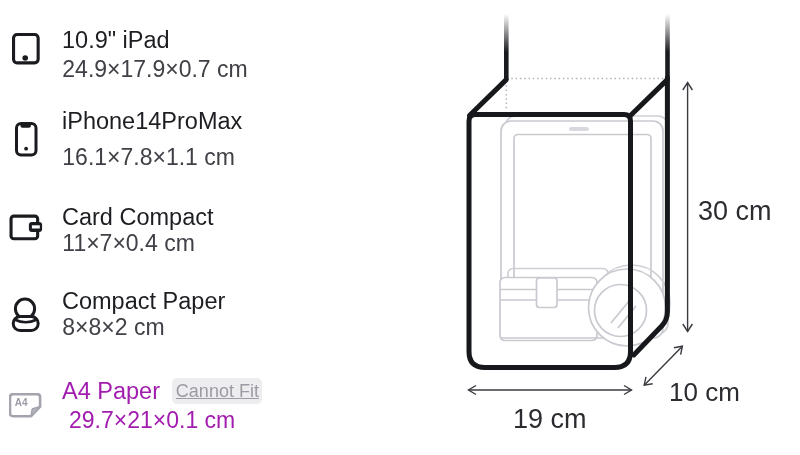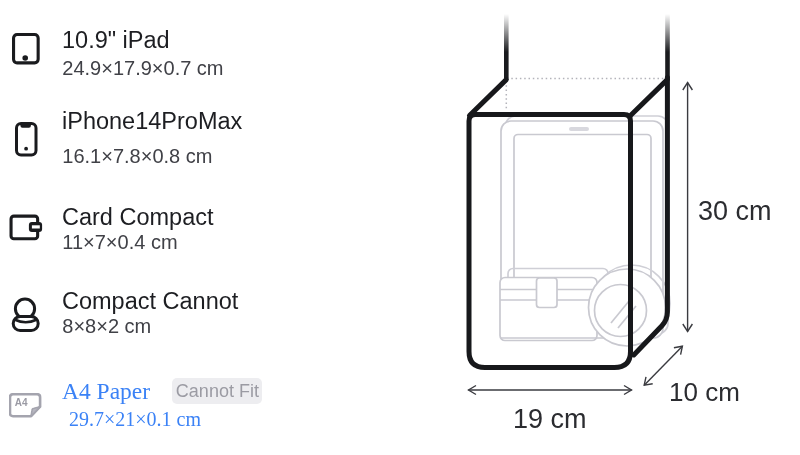--- a/index.html
+++ b/index.html
@@ -1,56 +1,56 @@
 <!DOCTYPE html>
 <html><head>
 <meta charset="utf-8">
 <style>
   html,body{margin:0;padding:0;}
   body{width:800px;height:455px;background:#ffffff;position:relative;overflow:hidden;
        font-family:"Liberation Sans", sans-serif;}
   .abs{position:absolute;}
   .title{font-size:23.5px;color:#1d1e22;line-height:1;white-space:nowrap;}
-  .sub{font-size:20px;color:#404147;line-height:1;white-space:nowrap;}
-  .gray{color:#3b82f6;font-family:Liberation Serif, serif;}
+  .sub{font-size:23px;color:#404147;line-height:1;white-space:nowrap;}
+  .gray{color:#a21caf;}
   .badge{background:#ededf0;border-radius:5px;width:90px;height:26px;
-         text-align:center;line-height:26px;font-size:18px;color:#9b9ba3;}
+         text-align:center;line-height:26px;font-size:18px;color:#9b9ba3;text-decoration:underline;}
 </style>
 </head>
 <body>
 
 <svg class="abs" style="left:11.9px;top:33.2px" width="28" height="32" viewBox="0 0 28 32">
   <rect x="1.55" y="1.55" width="24.6" height="28.3" rx="3.5" fill="none" stroke="#1a1b1e" stroke-width="3.1"></rect>
   <circle cx="13.2" cy="25" r="2.8" fill="#1a1b1e"></circle>
 </svg>
 <div class="abs title" style="left:62px;top:29.2px">10.9" iPad</div>
 <div class="abs sub" style="left:62.3px;top:57.5px">24.9×17.9×0.7 cm</div>
 
 <svg class="abs" style="left:14.5px;top:121.5px" width="23" height="35" viewBox="0 0 23 35">
   <rect x="1.5" y="1.5" width="19.5" height="31.5" rx="4.5" fill="none" stroke="#1a1b1e" stroke-width="3"></rect>
   <path d="M5.4 1 h10.5 v2.8 q0 2 -2 2 h-6.5 q-2 0 -2 -2 Z" fill="#1a1b1e"></path>
   <circle cx="11.1" cy="26.7" r="1.9" fill="#1a1b1e"></circle>
 </svg>
 <div class="abs title" style="left:62px;top:110px">iPhone14ProMax</div>
-<div class="abs sub" style="left:62.3px;top:146.4px">16.1×7.8×0.8 cm</div>
+<div class="abs sub" style="left:62.3px;top:146.4px">16.1×7.8×1.1 cm</div>
 
 <svg class="abs" style="left:8.4px;top:212.5px" width="37" height="30" viewBox="0 0 37 30">
   <rect x="3.05" y="3.15" width="26.6" height="22.6" rx="2.8" fill="none" stroke="#1a1b1e" stroke-width="3.1"></rect>
   <rect x="20.9" y="8.9" width="13.2" height="10" rx="3" fill="#1a1b1e"></rect>
   <rect x="23.9" y="12.3" width="7.9" height="3.2" fill="#ffffff"></rect>
 </svg>
 <div class="abs title" style="left:62px;top:205.5px">Card Compact</div>
 <div class="abs sub" style="left:62.3px;top:231.7px">11×7×0.4 cm</div>
 
 <svg class="abs" style="left:11px;top:296px" width="30" height="38" viewBox="0 0 30 38">
   <circle cx="14" cy="12.7" r="9.6" fill="none" stroke="#1a1b1e" stroke-width="3"></circle>
   <rect x="2.2" y="20.5" width="25" height="14" rx="7" fill="#ffffff" stroke="#1a1b1e" stroke-width="3"></rect>
   <path d="M4 23.8 Q14.7 28.8 25.4 23.8" fill="none" stroke="#1a1b1e" stroke-width="2.6"></path>
 </svg>
-<div class="abs title" style="left:62px;top:289.6px">Compact Cannot</div>
+<div class="abs title" style="left:62px;top:289.6px">Compact Paper</div>
 <div class="abs sub" style="left:62.3px;top:316px">8×8×2 cm</div>
 
 <svg class="abs" style="left:8.9px;top:393px" width="34" height="26" viewBox="0 0 34 26">
   <path d="M22.1 23.2 H4 Q1 23.2 1 20.2 V4.2 Q1 1.2 4 1.2 H28.1 Q31.1 1.2 31.1 4.2 V13.7 Z" fill="none" stroke="#a4a4ae" stroke-width="2.6" stroke-linejoin="round"></path>
   <path d="M22.1 23.2 L23 17.2 Q23.2 15.2 25.2 15.2 L31.1 13.7 Z" fill="#b6b6c0" stroke="#a4a4ae" stroke-width="1.6" stroke-linejoin="round"></path>
   <text x="5.8" y="13.4" font-size="10" font-weight="bold" fill="#9a9aa4">A4</text>
 </svg>
 <div class="abs title gray" style="left:62px;top:379.5px">A4 Paper</div>
 <div class="abs badge" style="left:172.4px;top:378px">Cannot Fit</div>
 <div class="abs sub gray" style="left:69px;top:409.4px">29.7×21×0.1 cm</div>

